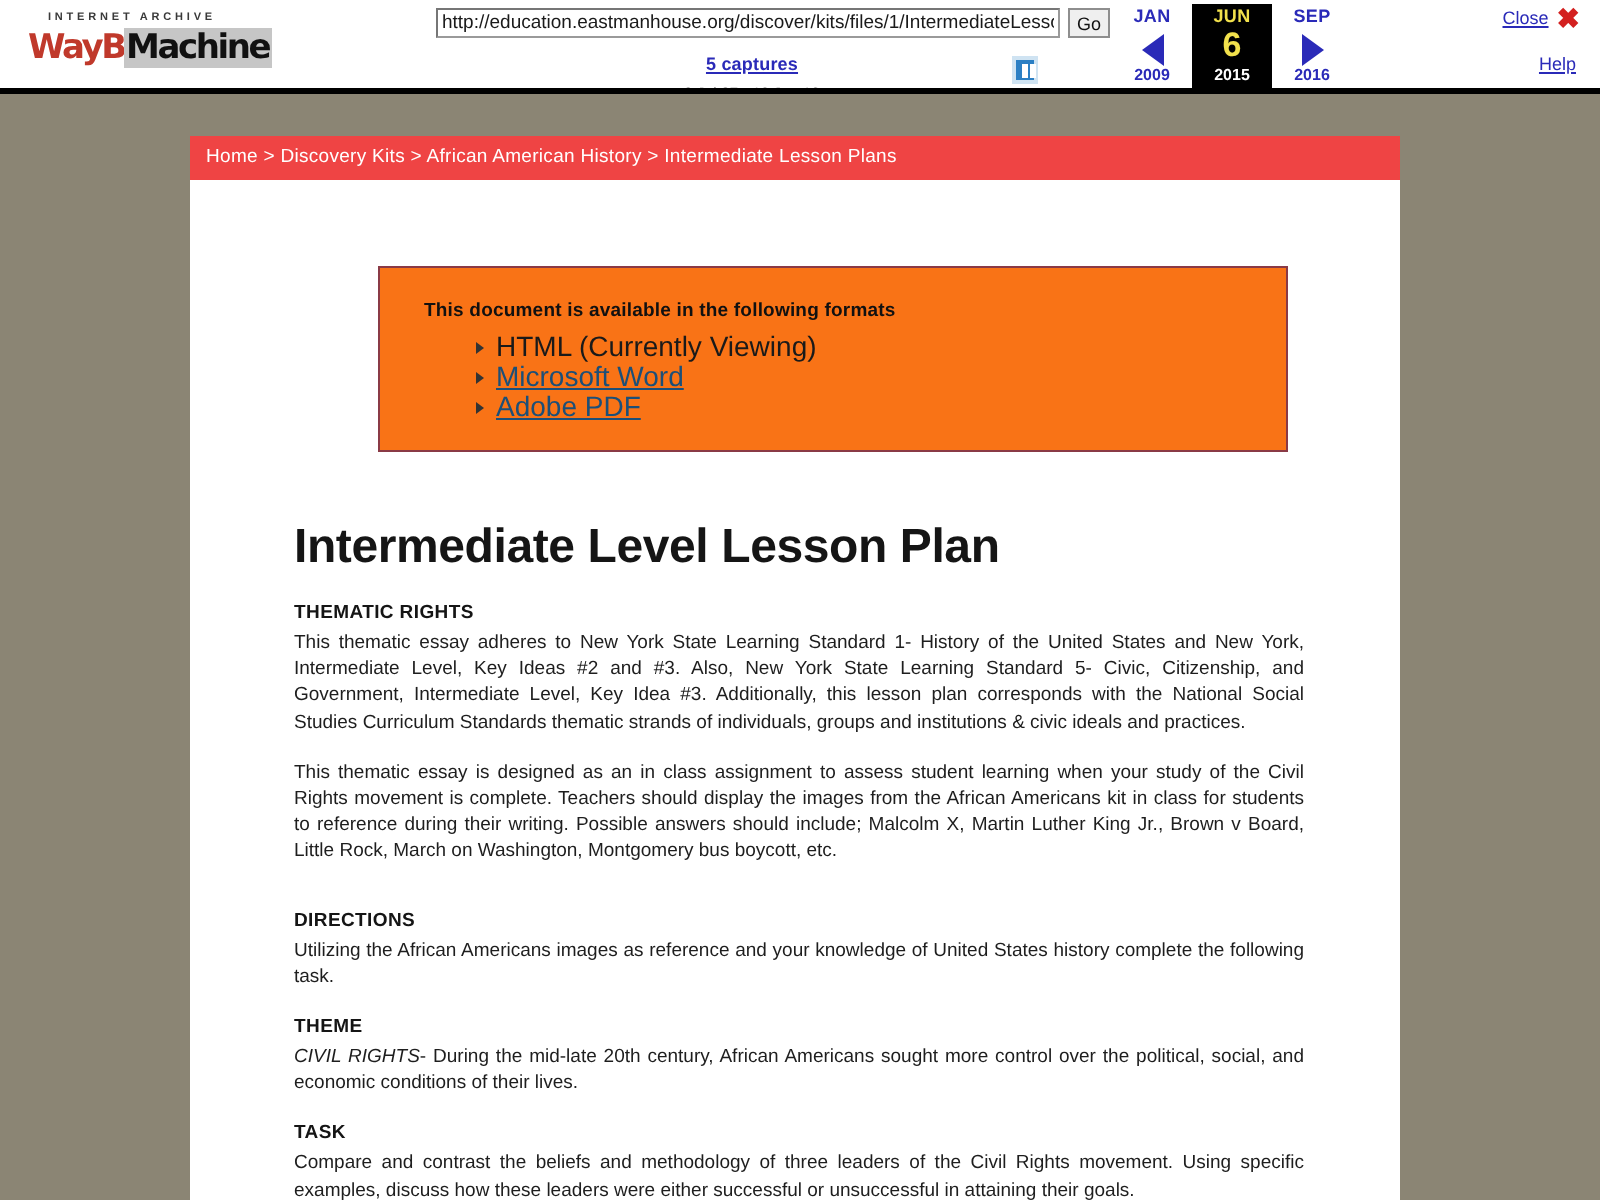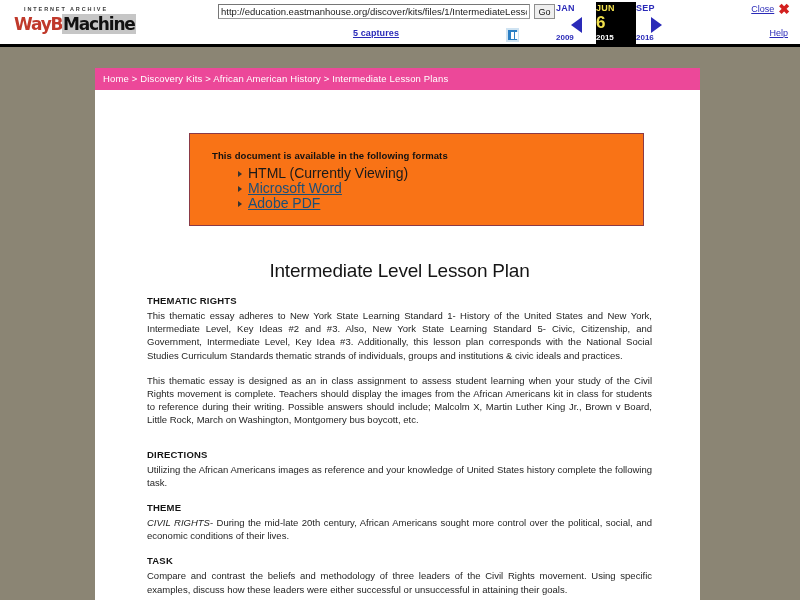--- a/index.html
+++ b/index.html
@@ -159,20 +159,21 @@
   .wm-dates {
     position: absolute;
     left: 556px;
     top: 2px;
     display: flex;
     align-items: stretch;
     height: 42px;
   }
   .wm-date {
     width: 40px;
+    text-align: center;
     position: relative;
   }
   .wm-date .wm-mon {
     font-size: 9px;
     font-weight: bold;
     color: #2a2ab8;
     line-height: 12px;
     letter-spacing: .2px;
   }
   .wm-date .wm-yr {
@@ -251,21 +252,21 @@
   }
   .content-col {
     position: absolute;
     left: 95px;
     top: 21px;
     width: 605px;
     bottom: 0;
     background: #ffffff;
   }
   .breadcrumb {
-    background: #ec4899;
+    background: #ef4444;
     color: #ffffff;
     font-size: 9.5px;
     line-height: 14px;
     padding: 4px 0 4px 8px;
     letter-spacing: .15px;
     white-space: nowrap;
   }
 
   .doc-body {
     padding: 0 48px 0 52px;
@@ -308,26 +309,25 @@
     border-bottom: 3px solid transparent;
     border-left: 4px solid #333;
   }
   .formats-list a {
     color: #1c4f78;
     text-decoration: underline;
   }
 
   
   .doc-title {
-    font-size: 19px;
-    font-weight: normal;
+    font-size: 24px;
+    font-weight: bold;
     color: #151515;
     margin: 34px 0 0 0;
     letter-spacing: -.2px;
-    text-align: center;
   }
   .sec-head {
     font-size: 9.5px;
     font-weight: bold;
     color: #151515;
     margin: 13px 0 3px 0;
     letter-spacing: .2px;
   }
   .para {
     font-size: 9.5px;

